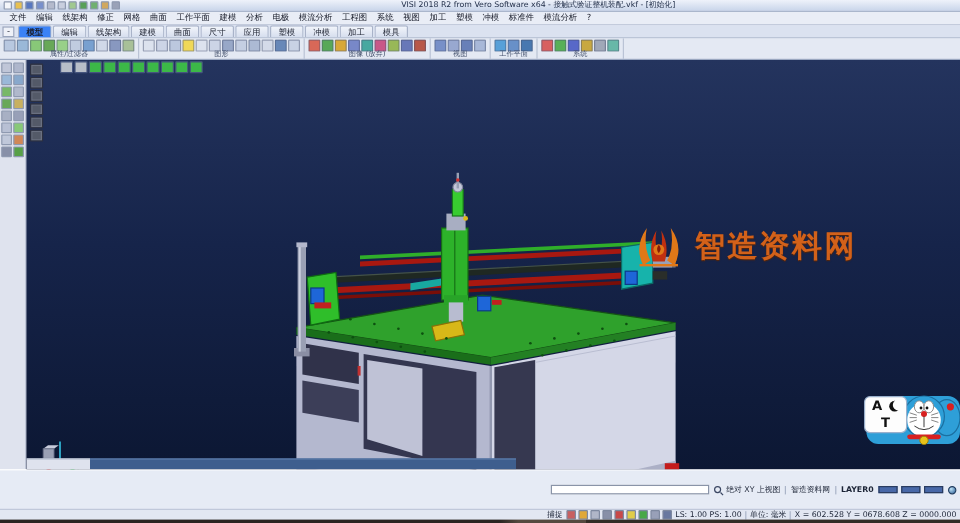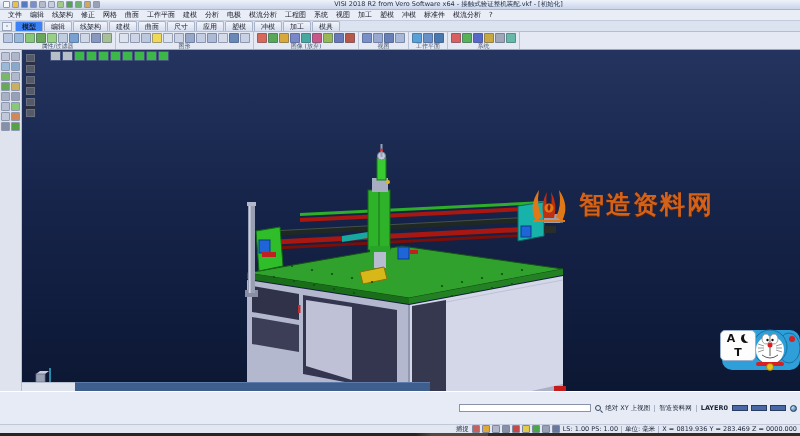--- a/index.html
+++ b/index.html
@@ -430,17 +430,17 @@
         <span class="sicon" style="background: rgb(200, 72, 72);"></span>
         <span class="sicon" style="background: rgb(224, 204, 72);"></span>
         <span class="sicon" style="background: rgb(72, 168, 72);"></span>
         <span class="sicon" style="background: rgb(152, 160, 184);"></span>
         <span class="sicon" style="background: rgb(104, 120, 160);"></span>
       </span>
     <span>LS: 1.00 PS: 1.00</span>
     <span class="sep"></span>
     <span>单位: 毫米</span>
     <span class="sep"></span>
-    <span>X = 0819.936 Y = 283.469 Z = 0000.000</span>
+    <span>X = 602.528 Y = 0678.608 Z = 0000.000</span>
   </div>
 
   <div class="sliver"></div>
 </div>
 
 </body></html>

